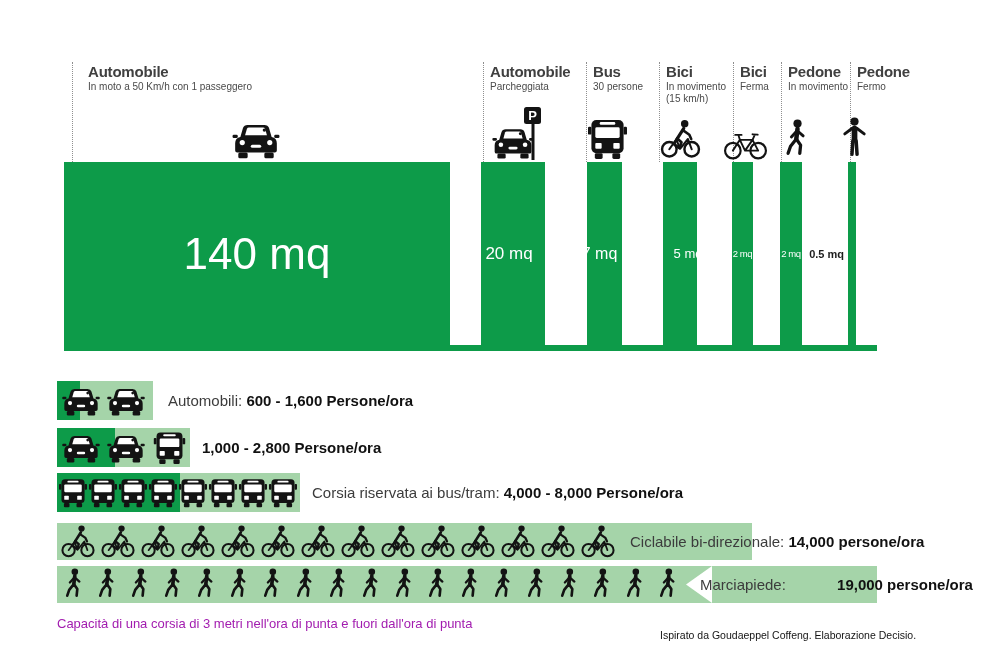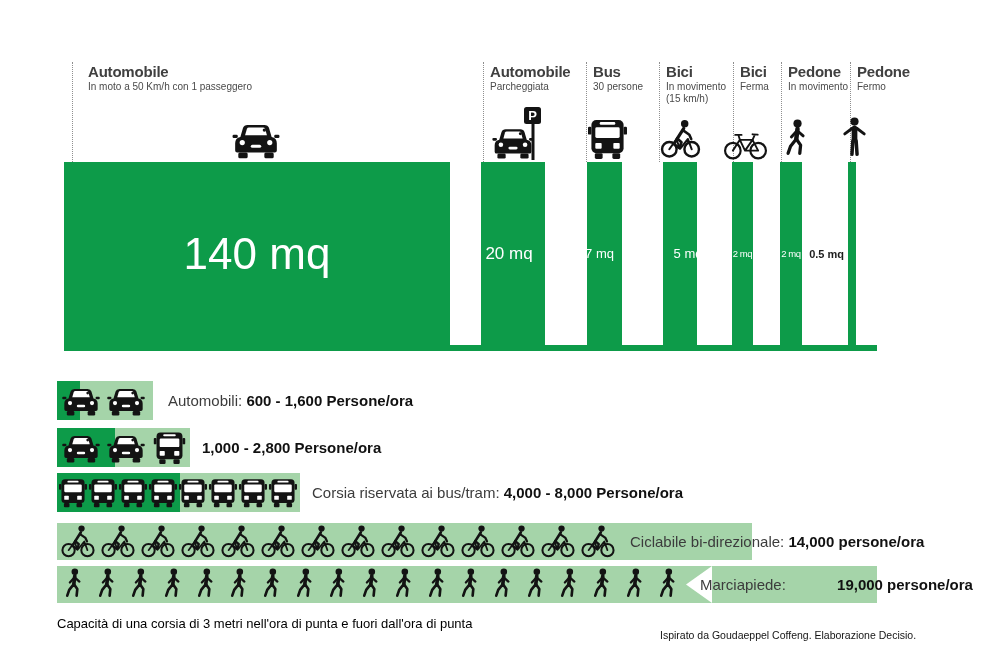--- a/index.html
+++ b/index.html
@@ -10,21 +10,21 @@
   .col-sub{position:absolute;font-size:10px;color:#4a4a4a;line-height:12px;white-space:nowrap;}
   .bar{position:absolute;background:var(--green);}
   .bar-label{position:absolute;display:flex;align-items:center;justify-content:center;color:#fff;white-space:nowrap;}
   .bar-label.outside{color:#1d1d1d;font-weight:700;justify-content:flex-end;}
   .baseline{position:absolute;background:var(--green);}
   .band{position:absolute;background:var(--light);}
   .band-dark{position:absolute;background:var(--green);}
   .notch{position:absolute;background:#fff;clip-path:polygon(100% 0,0 50%,100% 100%);}
   .row-text{position:absolute;font-size:15px;color:#3c3c3c;white-space:nowrap;display:flex;align-items:center;}
   .row-text b{color:#111;font-weight:700;}
-  .footer-caption{position:absolute;left:57px;top:616px;font-size:13px;color:#000000;white-space:nowrap;}
+  .footer-caption{position:absolute;left:57px;top:616px;font-size:13px;color:#a21caf;white-space:nowrap;}
   .footer-credit{position:absolute;left:660px;top:629px;font-size:10.5px;color:#141414;white-space:nowrap;}
   svg .fl{fill:#131313;}
   svg .st{stroke:#131313;fill:none;stroke-linecap:round;stroke-linejoin:round;}
   svg text{font-family:"Liberation Sans",sans-serif;}
 </style>
 </head>
 <body>
 
 <div id="canvas" style="--green: #0d9b49; --light: #a5d4a9;">
 
@@ -108,21 +108,21 @@
       </svg>
       <div class="bar" style="left: 481px; top: 162px; width: 64px; height: 183px;"></div>
       <div class="bar-label" style="left: 481px; top: 162px; width: 56px; height: 183px; font-size: 17px; letter-spacing: 0px;">20 mq</div>
       <div class="dotted" style="left: 586px; top: 62px; height: 100px;"></div>
       <div class="col-title" style="left: 593px; top: 63px;">Bus</div>
       <div class="col-sub" style="left: 593px; top: 81px;">30 persone</div>
       <svg width="39" height="43" style="position: absolute; left: 588px; top: 117px;">
         <use href="#i-bus"></use>
       </svg>
       <div class="bar" style="left: 587px; top: 162px; width: 35px; height: 183px;"></div>
-      <div class="bar-label" style="left: 587px; top: 162px; width: 25px; height: 183px; font-size: 13px; letter-spacing: 0px;">7 mq</div>
+      <div class="bar-label" style="left: 587px; top: 162px; width: 25px; height: 183px; font-size: 16px; letter-spacing: 0px;">7 mq</div>
       <div class="dotted" style="left: 659px; top: 62px; height: 100px;"></div>
       <div class="col-title" style="left: 666px; top: 63px;">Bici</div>
       <div class="col-sub" style="left: 666px; top: 81px;">In movimento</div>
       <div class="col-sub" style="left: 666px; top: 93px;">(15 km/h)</div>
       <svg width="41" height="42" style="position: absolute; left: 660px; top: 118px;">
         <use href="#i-cyclist"></use>
       </svg>
       <div class="bar" style="left: 663px; top: 162px; width: 34px; height: 183px;"></div>
       <div class="bar-label" style="left: 663px; top: 162px; width: 34px; height: 183px; font-size: 13px; letter-spacing: 0px; margin-left: 8px;">5 mq</div>
       <div class="dotted" style="left: 733px; top: 62px; height: 100px;"></div>

